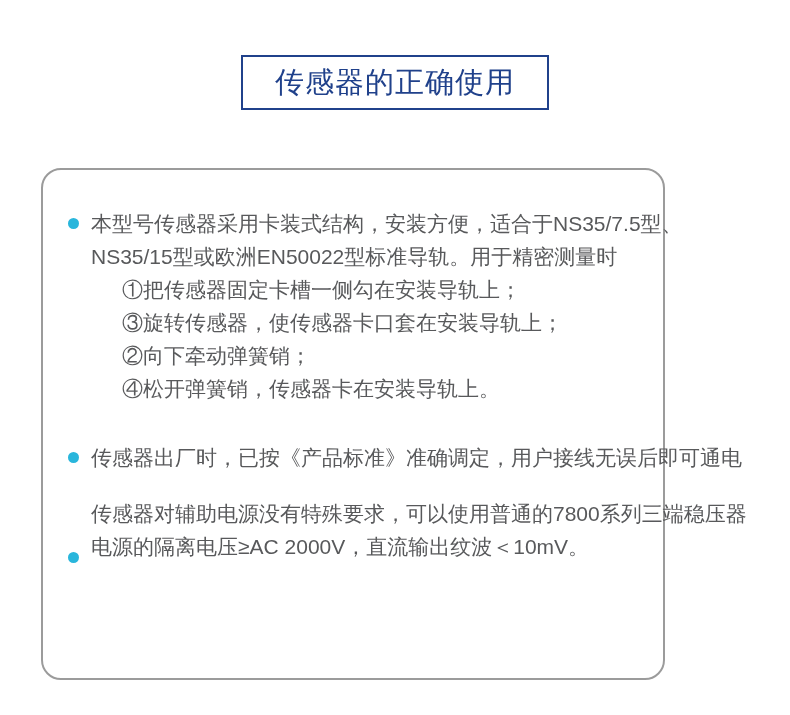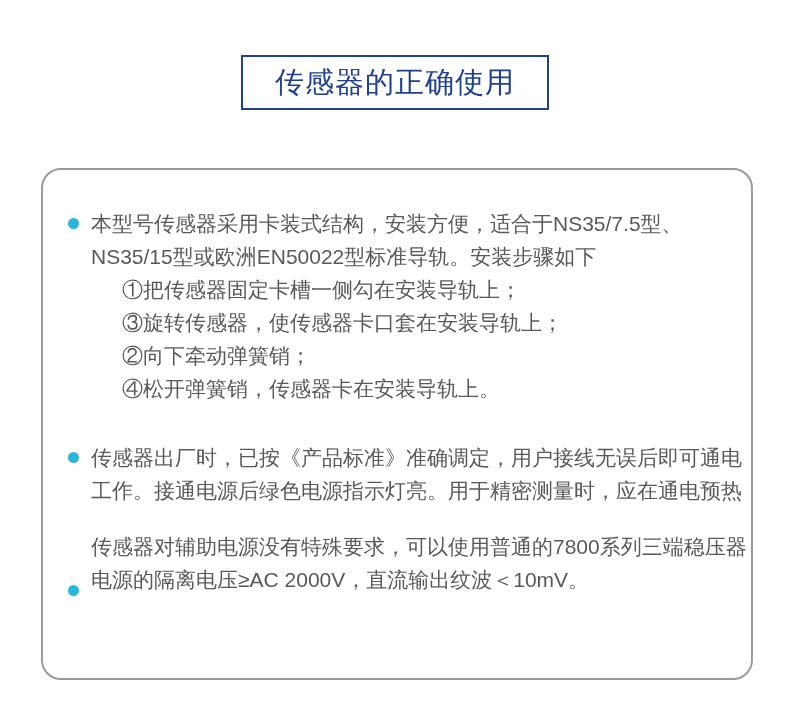--- a/index.html
+++ b/index.html
@@ -31,21 +31,21 @@
     font-size: 29px;
     font-weight: 400;
     letter-spacing: 1px;
     color: #20418b;
   }
   
   .content-box {
     position: absolute;
     top: 168px;
     left: 41px;
-    width: 712px;
+    width: 624px;
     height: 512px;
     box-sizing: border-box;
     border: 2px solid #9b9b9b;
     border-radius: 20px;
     background: #ffffff;
     padding-top: 37px;
   }
   .bullet-item {
     display: flex;
     align-items: flex-start;
@@ -89,35 +89,34 @@
   <div class="title-box">
     <span>传感器的正确使用</span>
   </div>
 
   <div class="content-box">
 
     <div class="bullet-item">
       <span class="dot"></span>
       <div class="bullet-text">
         <div class="line">本型号传感器采用卡装式结构，安装方便，适合于NS35/7.5型、</div>
-        <div class="line">NS35/15型或欧洲EN50022型标准导轨。安装步骤如下</div>
+        <div class="line">NS35/15型或欧洲EN50022型标准导轨。用于精密测量时</div>
       </div>
     </div>
     <div class="steps">
       <div class="step-line">①把传感器固定卡槽一侧勾在安装导轨上；</div>
       <div class="step-line">③旋转传感器，使传感器卡口套在安装导轨上；</div>
       <div class="step-line">②向下牵动弹簧销；</div>
       <div class="step-line">④松开弹簧销，传感器卡在安装导轨上。</div>
     </div>
 
     <div class="bullet-item gap-a">
       <span class="dot"></span>
       <div class="bullet-text">
         <div class="line">传感器出厂时，已按《产品标准》准确调定，用户接线无误后即可通电</div>
-        <div class="line">工作。接通电源后绿色电源指示灯亮。用于精密测量时，应在通电预热</div>
       </div>
     </div>
 
     <div class="bullet-item gap-b">
       <span class="dot"></span>
       <div class="bullet-text">
         <div class="line">传感器对辅助电源没有特殊要求，可以使用普通的7800系列三端稳压器</div>
         <div class="line">电源的隔离电压≥AC 2000V，直流输出纹波＜10mV。</div>
       </div>
     </div>

